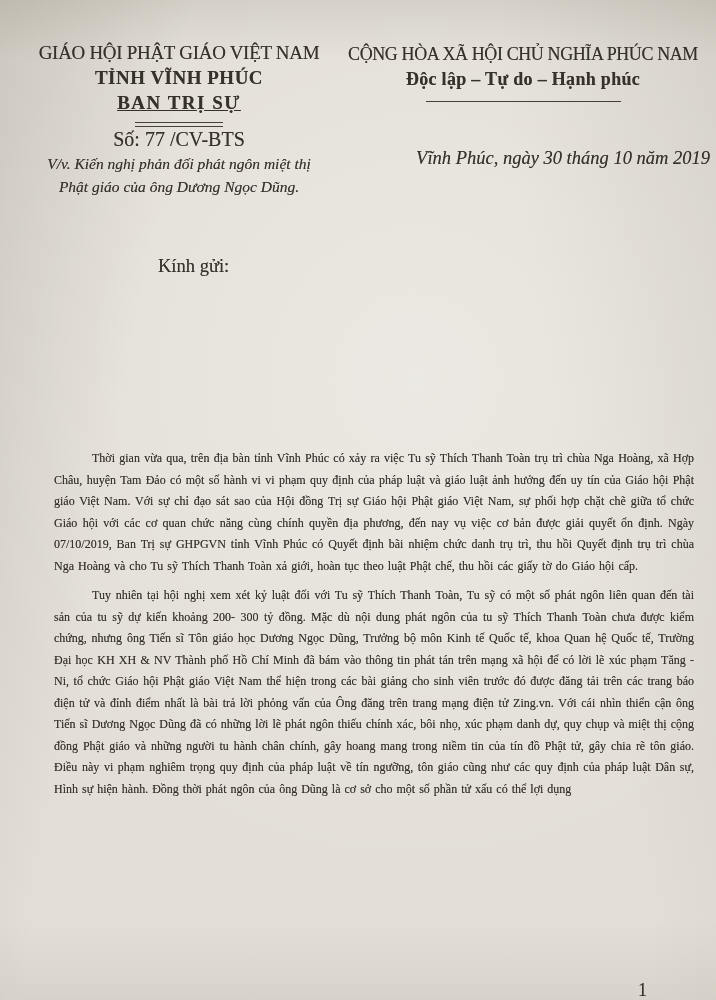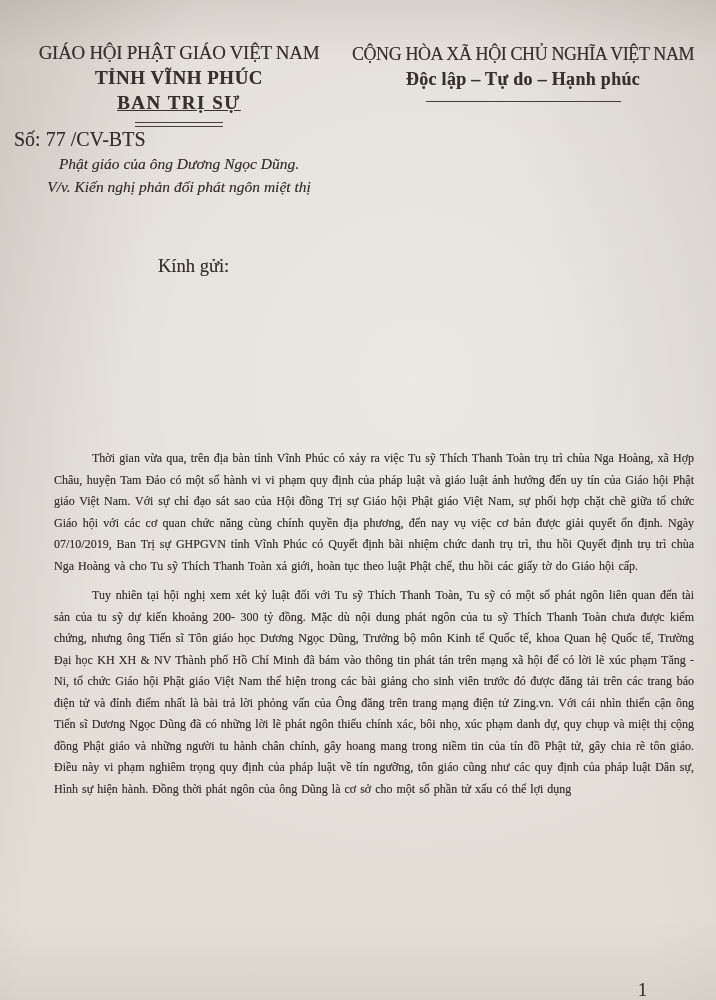--- a/index.html
+++ b/index.html
@@ -53,20 +53,21 @@
   }
   .country { font-size: 18px; letter-spacing: -0.4px; }
   .motto   { font-size: 18px; font-weight: bold; letter-spacing: 0.3px; }
   .rule-right {
     width: 195px; height: 0; margin: 9px auto 0;
     border-top: 1.6px solid #46403a;
   }
 
   .ref-number {
     left: 14px; top: 108px; width: 330px;
+    text-align: center;
     font-size: 20px;
   }
   .subject {
     left: 14px; top: 132px; width: 330px;
     text-align: center;
     font-style: italic;
     font-size: 15.5px;
     line-height: 23px;
   }
   .place-date {
@@ -125,31 +126,32 @@
 <div class="photo">
 
   <div class="abs hdr-left">
     <div class="org-name">GIÁO HỘI PHẬT GIÁO VIỆT NAM</div>
     <div class="org-prov">TỈNH VĨNH PHÚC</div>
     <div class="org-board">BAN TRỊ SỰ</div>
     <div class="rule-left"></div>
   </div>
 
   <div class="abs hdr-right">
-    <div class="country">CỘNG HÒA XÃ HỘI CHỦ NGHĨA VIỆT NAM</div>
+    <div class="country">CỘNG HÒA XÃ HỘI CHỦ NGHĨA PHÚC NAM</div>
     <div class="motto">Độc lập – Tự do – Hạnh phúc</div>
     <div class="rule-right"></div>
   </div>
 
   <div class="abs ref-number">Số:  77 /CV-BTS</div>
   <div class="abs subject">
+    <div>V/v. Kiến nghị phản đối phát ngôn miệt thị</div>
     <div>Phật giáo của ông Dương Ngọc Dũng.</div>
-    <div>V/v. Kiến nghị phản đối phát ngôn miệt thị</div>
   </div>
 
+  <div class="abs place-date">Vĩnh Phúc, ngày 30  tháng 10 năm 2019</div>
 
   <div class="abs salutation">
     <span class="salutation-label">Kính gửi:</span>
   </div>
 
   <div class="abs body-text">
     <p>Thời gian vừa qua, trên địa bàn tỉnh Vĩnh Phúc có xảy ra việc Tu sỹ Thích Thanh Toàn trụ trì chùa Nga Hoàng, xã Hợp Châu, huyện Tam Đảo có một số hành vi vi phạm quy định của pháp luật và giáo luật ảnh hưởng đến uy tín của Giáo hội Phật giáo Việt Nam. Với sự chỉ đạo sát sao của Hội đồng Trị sự Giáo hội Phật giáo Việt Nam, sự phối hợp chặt chẽ giữa tổ chức Giáo hội với các cơ quan chức năng cùng chính quyền địa phương, đến nay vụ việc cơ bản được giải quyết ổn định. Ngày 07/10/2019, Ban Trị sự GHPGVN tỉnh Vĩnh Phúc có Quyết định bãi nhiệm chức danh trụ trì, thu hồi Quyết định trụ trì chùa Nga Hoàng và cho Tu sỹ Thích Thanh Toàn xả giới, hoàn tục theo luật Phật chế, thu hồi các giấy tờ do Giáo hội cấp.</p>
     <p>Tuy nhiên tại hội nghị xem xét kỷ luật đối với Tu sỹ Thích Thanh Toàn, Tu sỹ có một số phát ngôn liên quan đến tài sản của tu sỹ dự kiến khoảng 200- 300 tỷ đồng. Mặc dù nội dung phát ngôn của tu sỹ Thích Thanh Toàn chưa được kiểm chứng, nhưng ông Tiến sĩ Tôn giáo học Dương Ngọc Dũng, Trưởng bộ môn Kinh tế Quốc tế, khoa Quan hệ Quốc tế, Trường Đại học KH XH &amp; NV Thành phố Hồ Chí Minh đã bám vào thông tin phát tán trên mạng xã hội để có lời lẽ xúc phạm Tăng - Ni, tổ chức Giáo hội Phật giáo Việt Nam thể hiện trong các bài giảng cho sinh viên trước đó được đăng tải trên các trang báo điện tử và đỉnh điểm nhất là bài trả lời phỏng vấn của Ông đăng trên trang mạng điện tử Zing.vn. Với cái nhìn thiển cận ông Tiến sĩ Dương Ngọc Dũng đã có những lời lẽ phát ngôn thiếu chính xác, bôi nhọ, xúc phạm danh dự, quy chụp và miệt thị cộng đồng Phật giáo và những người tu hành chân chính, gây hoang mang trong niềm tin của tín đồ Phật tử, gây chia rẽ tôn giáo. Điều này vi phạm nghiêm trọng quy định của pháp luật về tín ngưỡng, tôn giáo cũng như các quy định của pháp luật Dân sự, Hình sự hiện hành. Đồng thời phát ngôn của ông Dũng là cơ sở cho một số phần tử xấu có thể lợi dụng</p>
   </div>
 

